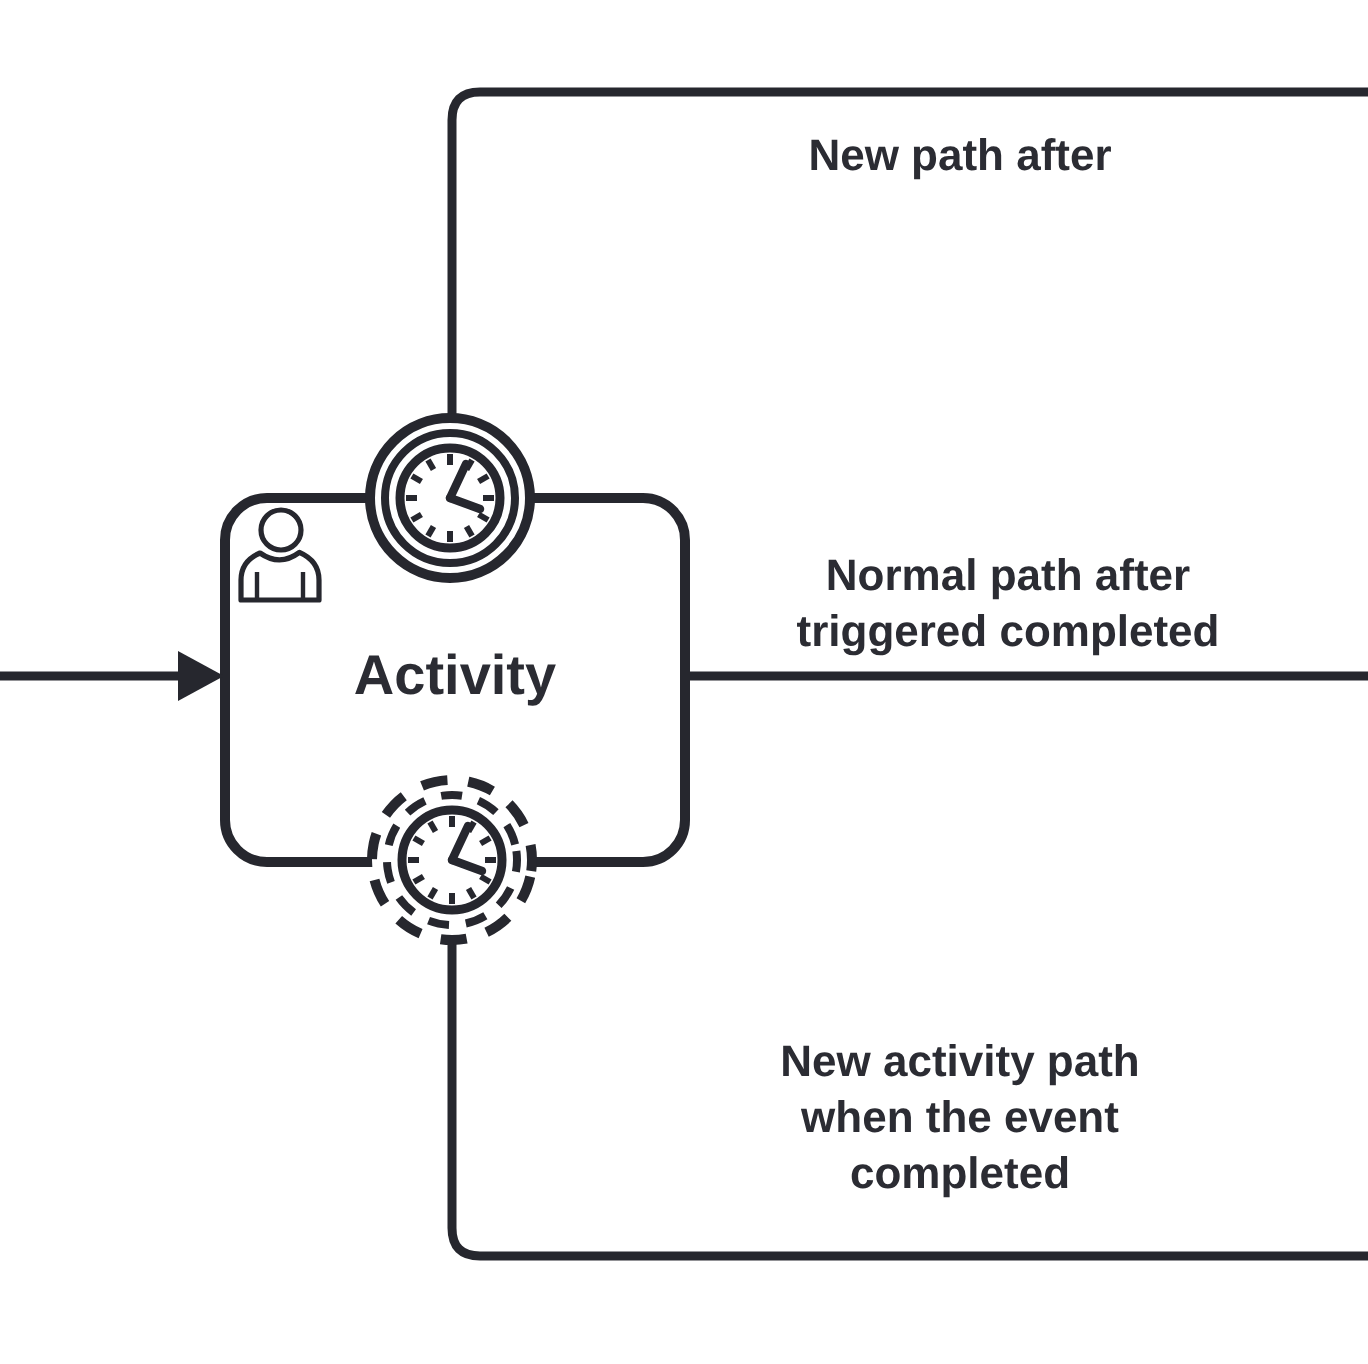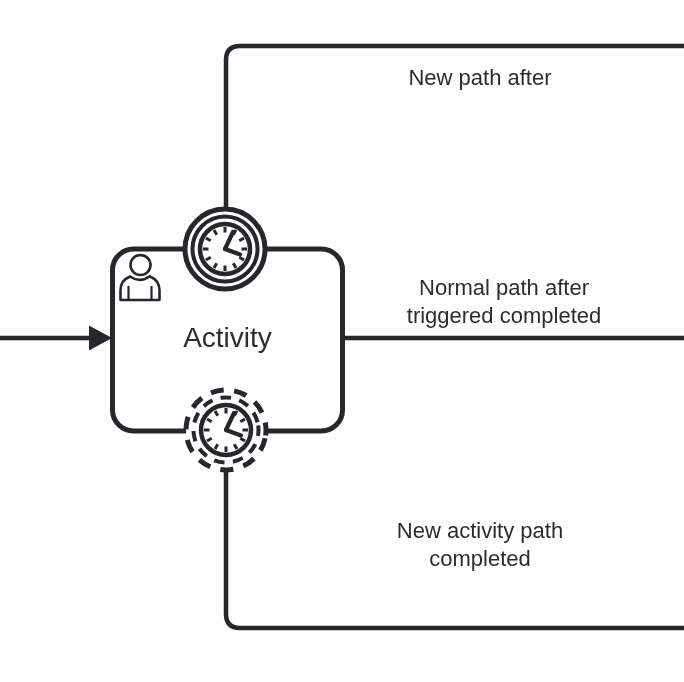--- a/index.html
+++ b/index.html
@@ -16,20 +16,21 @@
     font-family:"Liberation Sans", sans-serif;
   }
   .stage svg{position:absolute;left:0;top:0;color:var(--stroke);}
   .lbl{
     position:absolute;
     color:var(--text);
     font-size:22px;
     line-height:28px;
     text-align:center;
     white-space:nowrap;
+    font-weight:bold;
   }
   .activity-lbl{
     font-size:28px;
     line-height:24px;
   }
 </style>
 </head>
 <body>
 
 <div class="stage">
@@ -116,16 +117,17 @@
     <div>New path after</div>
   </div>
 
   <div class="lbl" style="left:341px;top:274px;width:280px;margin-left:23px;">
     <div>Normal path after</div>
     <div>triggered completed</div>
   </div>
 
   <div class="lbl" style="left:340px;top:517px;width:280px;">
     <div>New activity path</div>
+    <div>when the event</div>
     <div>completed</div>
   </div>
 
 </div>
 
 </body></html>

